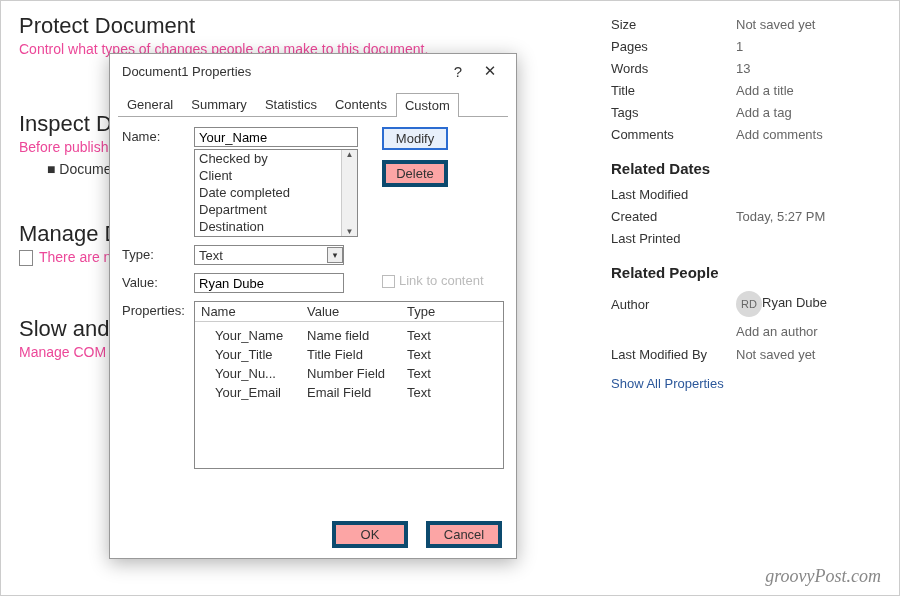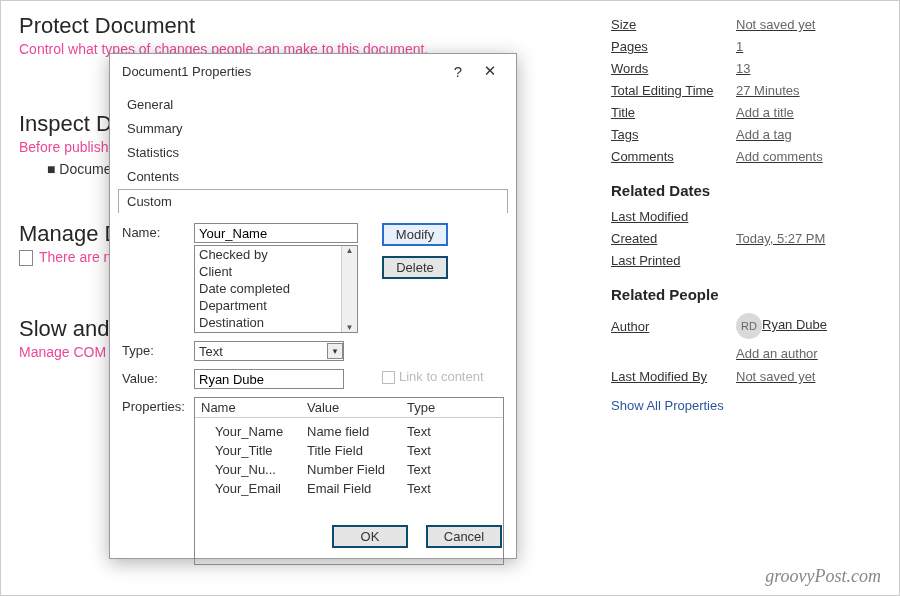--- a/index.html
+++ b/index.html
@@ -8,48 +8,48 @@
 .section-title { font-size: 22px; color: #262626; margin-bottom: 2px; font-weight: 400; }
 .section-sub { font-size: 14px; color: #ec4899; margin-bottom: 36px; }
 .section { margin-bottom: 26px; }
 .bullet { margin-left: 28px; margin-top: 6px; }
 .doc-icon { display:inline-block; width:14px; height:16px; border:1px solid #888; margin-right:6px; vertical-align:middle; position:relative; }
 
 
 .right-panel { position:absolute; right:18px; top:16px; width:270px; }
 .prop-head { font-size:18px; color:#262626; margin-bottom:10px; font-weight:400; }
 .prop-head .chev { font-size:11px; vertical-align:middle; color:#666; }
-.prop-row { display:flex; font-size:13px; margin-bottom:7px;text-decoration:underline; }
+.prop-row { display:flex; font-size:13px; margin-bottom:7px; }
 .prop-label { width:125px; color:#333; }
 .prop-val { color:#666; }
 .sub-head { font-size:15px; color:#262626; margin-top:18px; margin-bottom:10px;font-weight:bold; }
 .avatar { display:inline-flex; width:26px; height:26px; border-radius:50%; background:#d9d9d9; color:#666; font-size:11px; align-items:center; justify-content:center; margin-right:0; vertical-align:middle; }
 .link { color:#2b579a; font-size:13px; cursor:pointer; }
 .watermark { position:absolute; right:18px; bottom:8px; color:#888; font-style:italic; font-family: Georgia, serif; font-size:18px; }
 
 
 .dialog { position:absolute; left:108px; top:52px; width:408px; height:506px; background:#fff; border:1px solid #999; box-shadow:0 4px 18px rgba(0,0,0,0.3); }
 .dlg-title { padding:8px 10px 8px 12px; display:flex; align-items:center; font-size:13px; }
 .dlg-title .spacer { flex:1; }
 .dlg-title .tbtn { width:32px; text-align:center; font-size:15px; cursor:pointer; }
-.tabs { display:flex; margin:4px 8px 0 8px; border-bottom:1px solid #aaa;flex-direction:column; }
+.tabs { display:flex; margin:4px 8px 0 8px; border-bottom:1px solid #aaa; }
 .tab { padding:4px 8px; font-size:13px; border:1px solid transparent; border-bottom:none; cursor:pointer; position:relative; }
 .tab.active { border-color:#aaa; background:#fff; top:1px; }
 .dlg-body { padding:10px 12px 0 12px; font-size:13px; }
 .row { display:flex; margin-bottom:8px; align-items:flex-start; }
 .lbl { width:72px; padding-top:2px; }
 .txt-input { border:1px solid #888; padding:1px 4px; font-size:13px; height:20px; width:150px; font-family:inherit; }
 .select { border:1px solid #888; padding:1px 4px; font-size:13px; height:20px; width:150px; display:flex; align-items:center; justify-content:space-between; }
 .select .arrow { border:1px solid #888; width:16px; height:16px; margin:-2px -4px -2px 0; display:flex; align-items:center; justify-content:center; font-size:9px; background:#eee; }
 .listbox { border:1px solid #888; width:164px; height:88px; overflow:hidden; font-size:13px; position:relative; }
 .listbox .item { padding:0 4px; line-height:17px; }
 .listbox .sb { position:absolute; right:0; top:0; bottom:0; width:16px; background:#f0f0f0; border-left:1px solid #ccc; }
 .listbox .sb::before { content:"▲"; position:absolute; top:0; left:0; right:0; text-align:center; font-size:8px; color:#555; }
 .listbox .sb::after { content:"▼"; position:absolute; bottom:0; left:0; right:0; text-align:center; font-size:8px; color:#555; }
-.btn { min-width:66px; padding:2px 10px; background:#e5e5e5; border:2px solid #0c4a6e; font-size:13px; cursor:pointer; text-align:center; }
+.btn { min-width:66px; padding:2px 10px; background:#fca5a5; border:4px solid #0c4a6e; font-size:13px; cursor:pointer; text-align:center; }
 .btn.primary { border:2px solid #2b6cd1; background:#e8f0fb; }
 .side-btns { margin-left:24px; display:flex; flex-direction:column; gap:10px; }
 .chk { display:inline-block; width:13px; height:13px; border:1px solid #bbb; margin-right:4px; vertical-align:middle; }
 .link-content { color:#bbb; }
 .props-table { border:1px solid #888; height:168px; }
 .props-head, .props-tr { display:flex; font-size:13px; }
 .props-head { border-bottom:1px solid #ccc; background:#fff; }
 .pc { padding:2px 6px; }
 .pc1 { width:106px; } .pc2 { width:100px; } .pc3 { flex:1; }
 .props-body { padding-top:4px; }
@@ -86,24 +86,20 @@
     </div>
   <div class="prop-row">
       <div class="prop-label">Pages</div>
       <div class="prop-val">1</div>
     </div>
   <div class="prop-row">
       <div class="prop-label">Words</div>
       <div class="prop-val">13</div>
     </div>
   <div class="prop-row">
-      <div class="prop-label">Total Editing Time</div>
-      <div class="prop-val">27 Minutes</div>
-    </div>
-  <div class="prop-row">
       <div class="prop-label">Title</div>
       <div class="prop-val">Add a title</div>
     </div>
   <div class="prop-row">
       <div class="prop-label">Tags</div>
       <div class="prop-val">Add a tag</div>
     </div>
   <div class="prop-row">
       <div class="prop-label">Comments</div>
       <div class="prop-val">Add comments</div>

